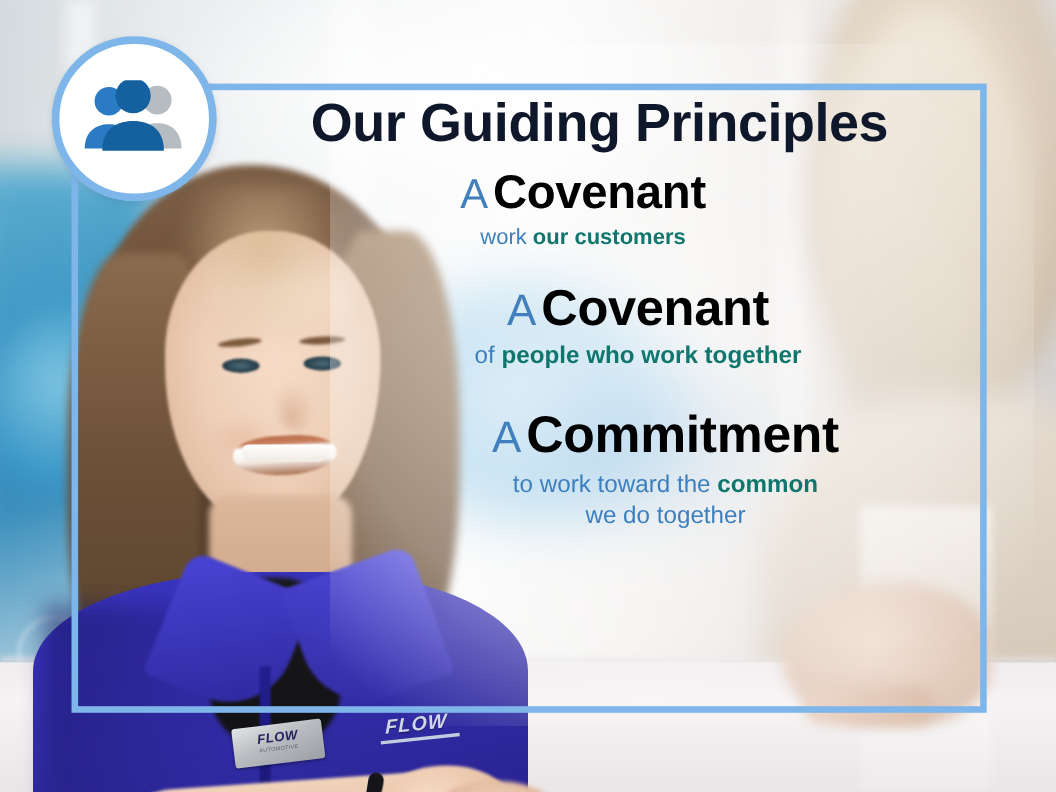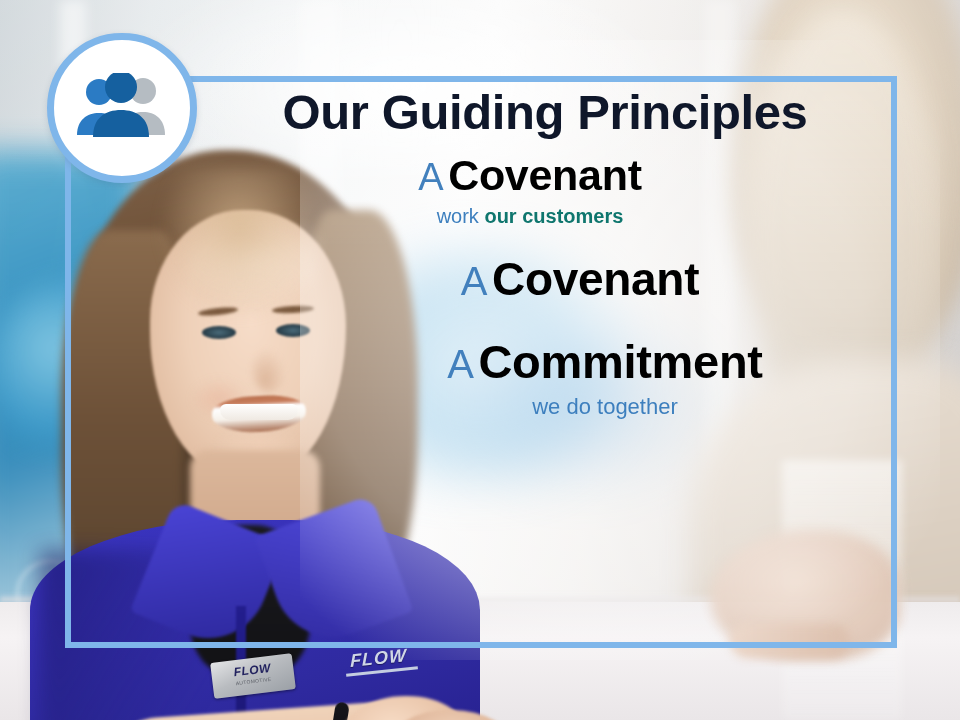--- a/index.html
+++ b/index.html
@@ -389,27 +389,29 @@
           <div><span>work </span><b>our customers</b></div>
         </div>
     </div>
 
     <div class="block b2">
       <div class="head">
         <span class="art">A</span>
         <span class="word">Covenant</span>
       </div>
       <div class="sub">
+          <div><span>of </span><b>people who work together</b></div>
         </div>
     </div>
 
     <div class="block b3">
       <div class="head">
         <span class="art">A</span>
         <span class="word">Commitment</span>
       </div>
       <div class="sub">
+          <div><span>to work toward the </span><b>common</b></div>
           <div><span>we do together</span></div>
         </div>
     </div>
   </div>
 
 </div>
 
 </body></html>

